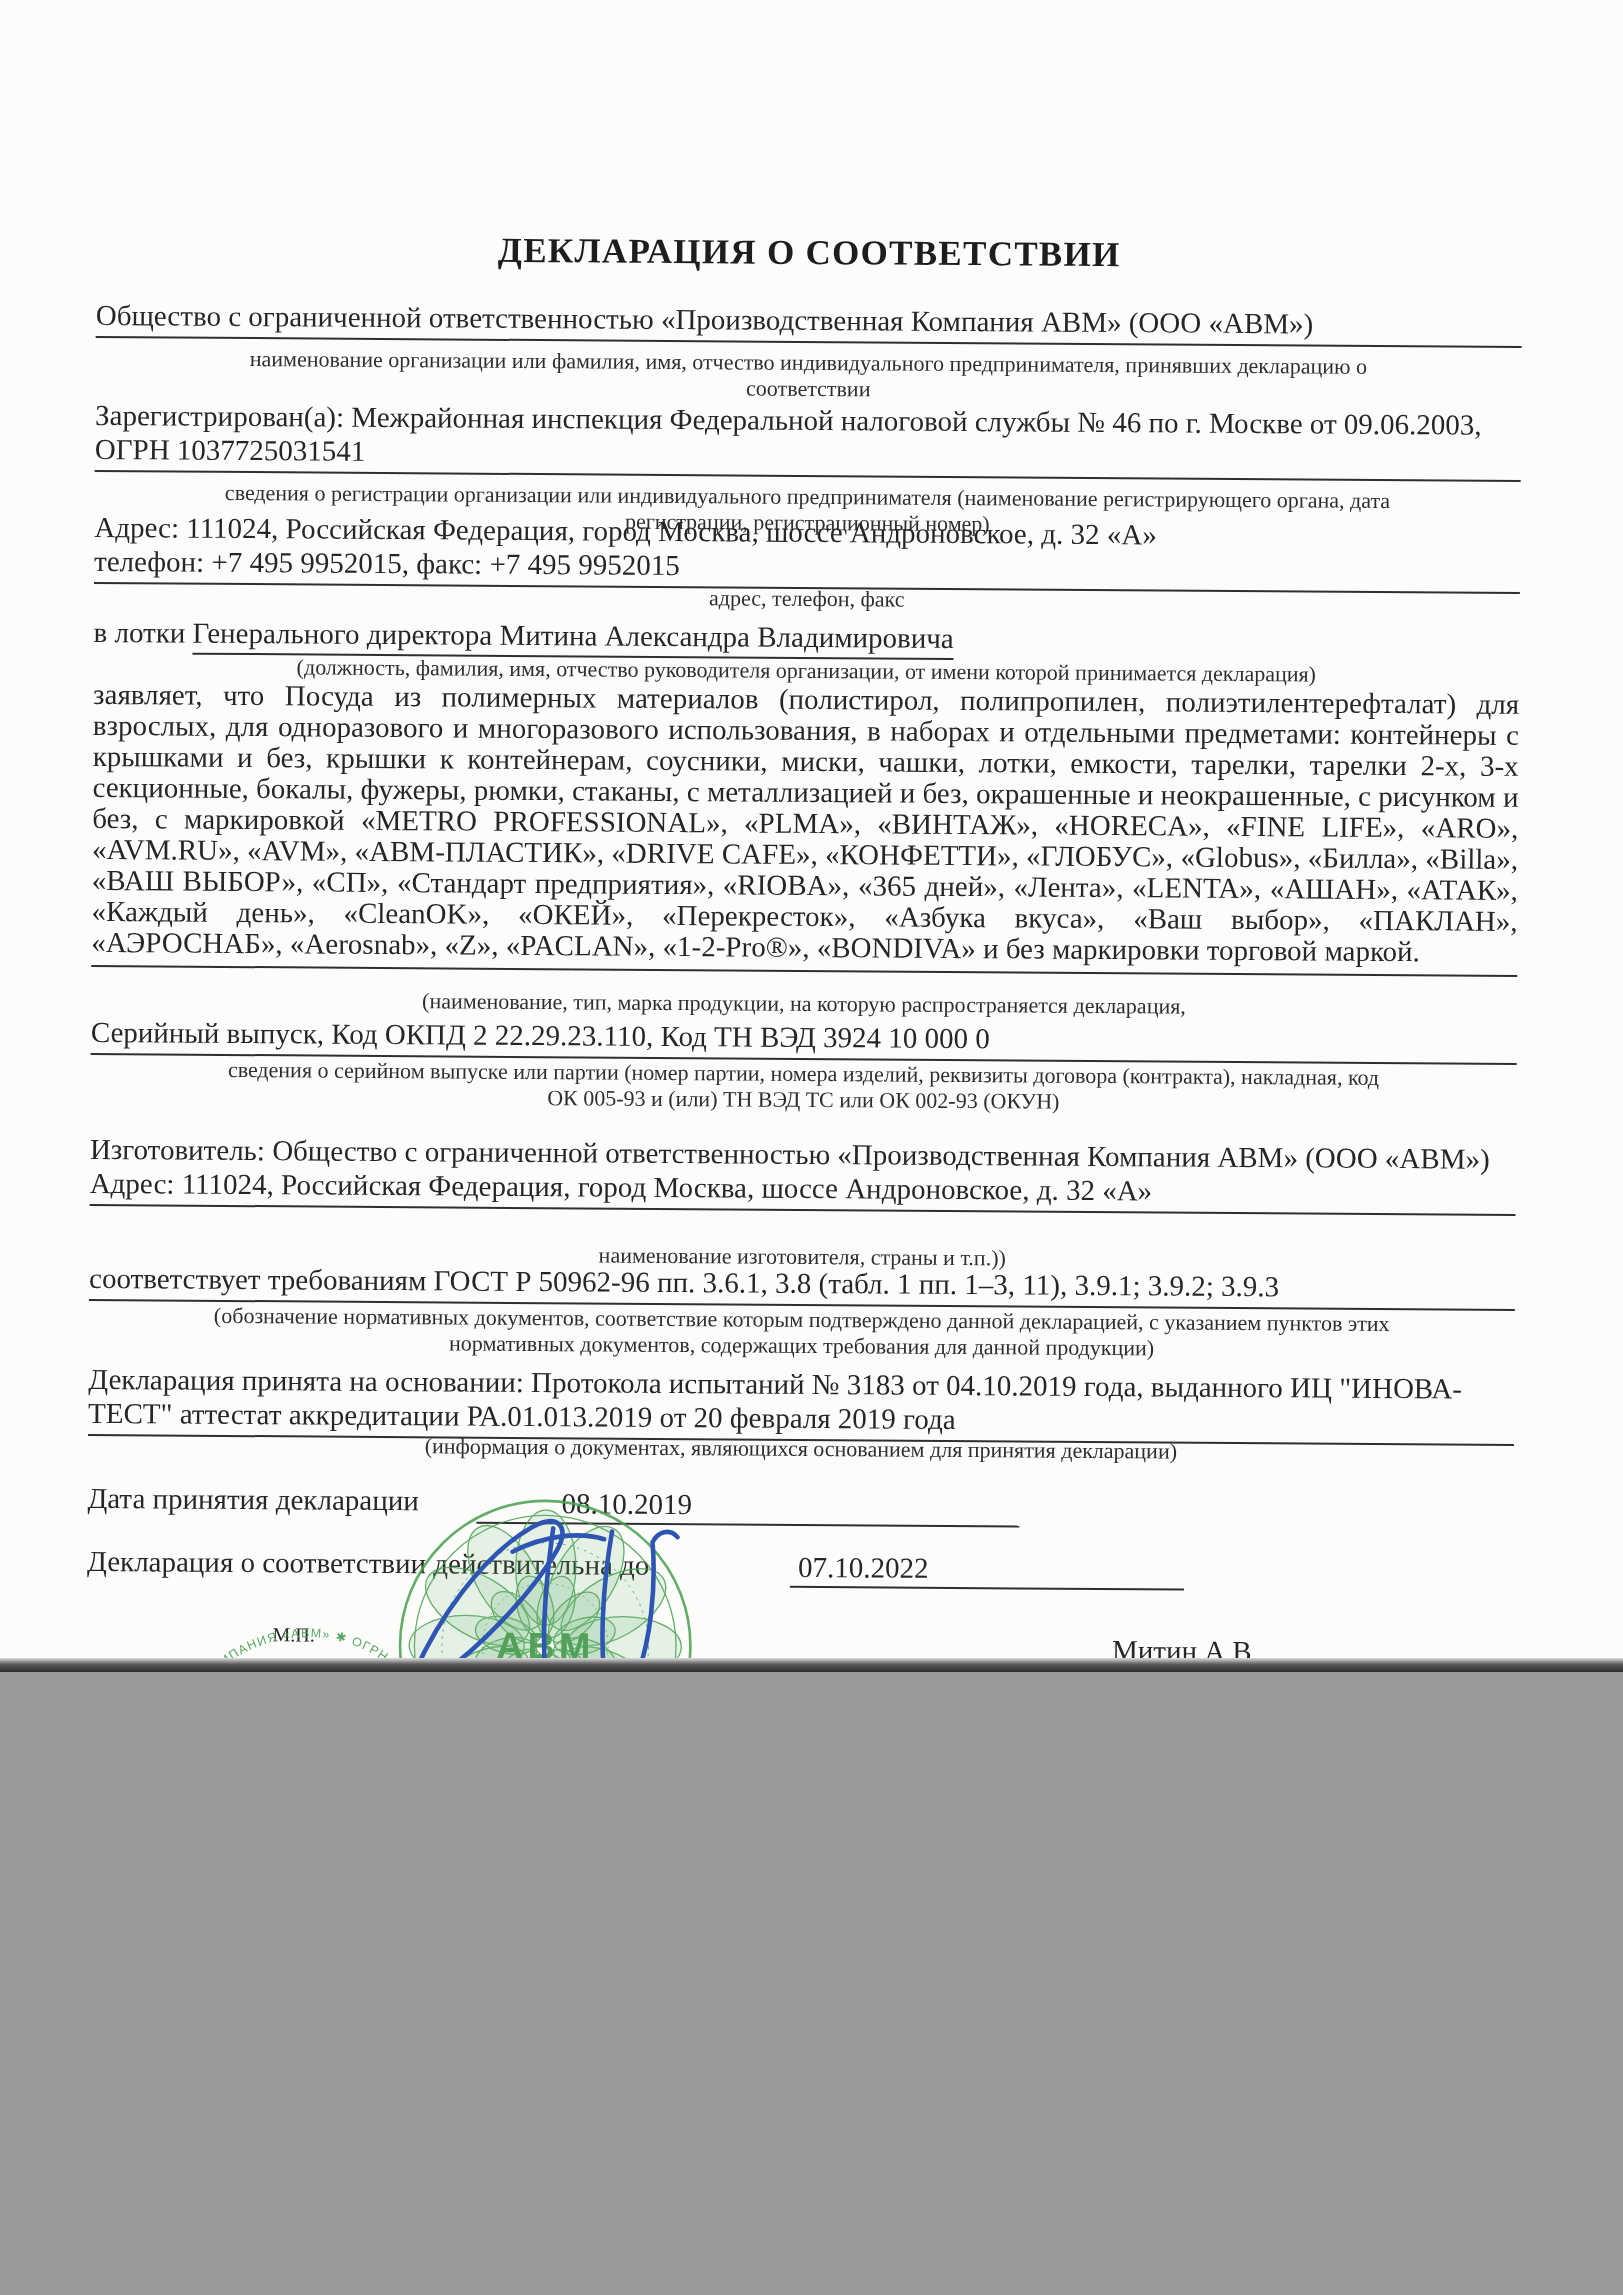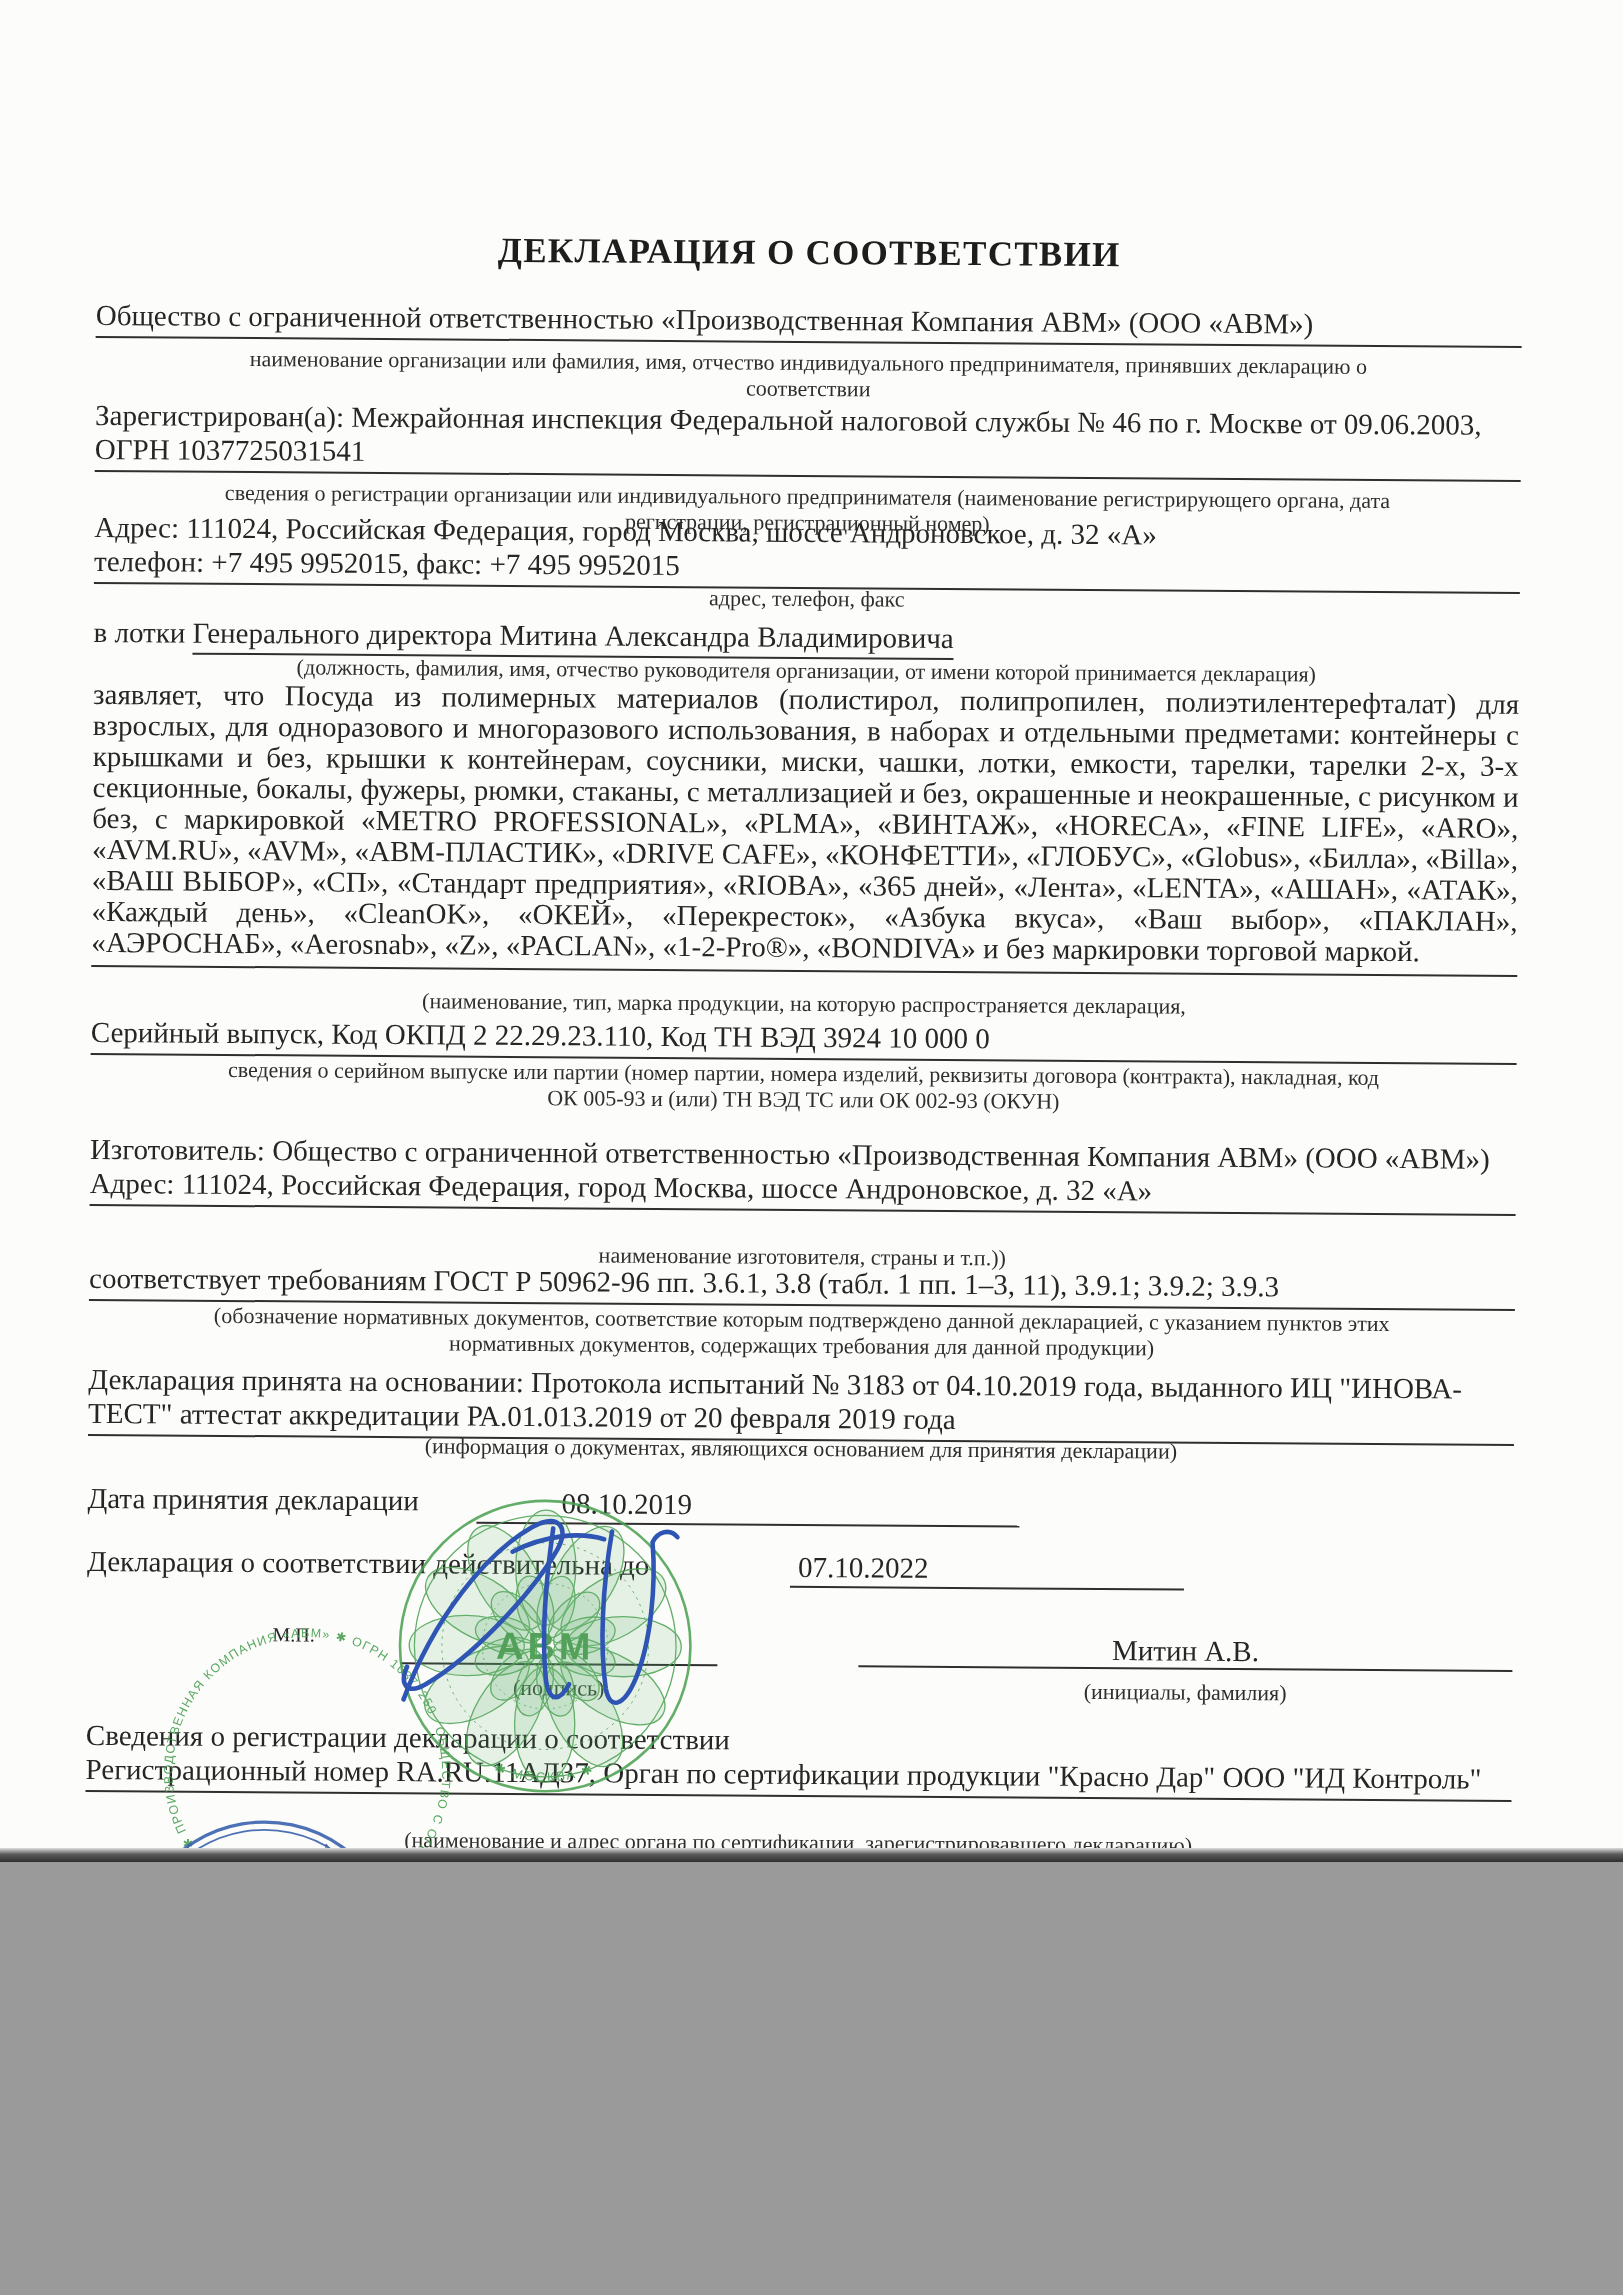--- a/index.html
+++ b/index.html
@@ -1,17 +1,17 @@
 <!DOCTYPE html>
 <html style="font-size:10.5px"><head>
 <meta charset="utf-8">
 <style>
   html,body { margin:0; padding:0; background:#9a9a9a; }
   .page {
-    position:relative; width:1623px; height:1862px;
+    position:relative; width:1623px; height:1672px;
     background:#fcfcfa; overflow:hidden;
     font-family:"Liberation Serif","DejaVu Serif",serif;
     color:#262626;
   }
   .content { position:absolute; left:98px; top:0; width:1427px; height:2295px;
     transform:rotate(0.4deg); transform-origin:0 0; }
   .blk { position:absolute; left:0; width:1426px; }
   .line { font-size:29px; line-height:34px; }
   .u { border-bottom:2.6px solid #2f2f2f; padding-bottom:3.9px; }
   .cap { position:absolute; left:124px; width:1178px; font-size:22px; line-height:26px; text-align:center; color:#2e2e2e; }

